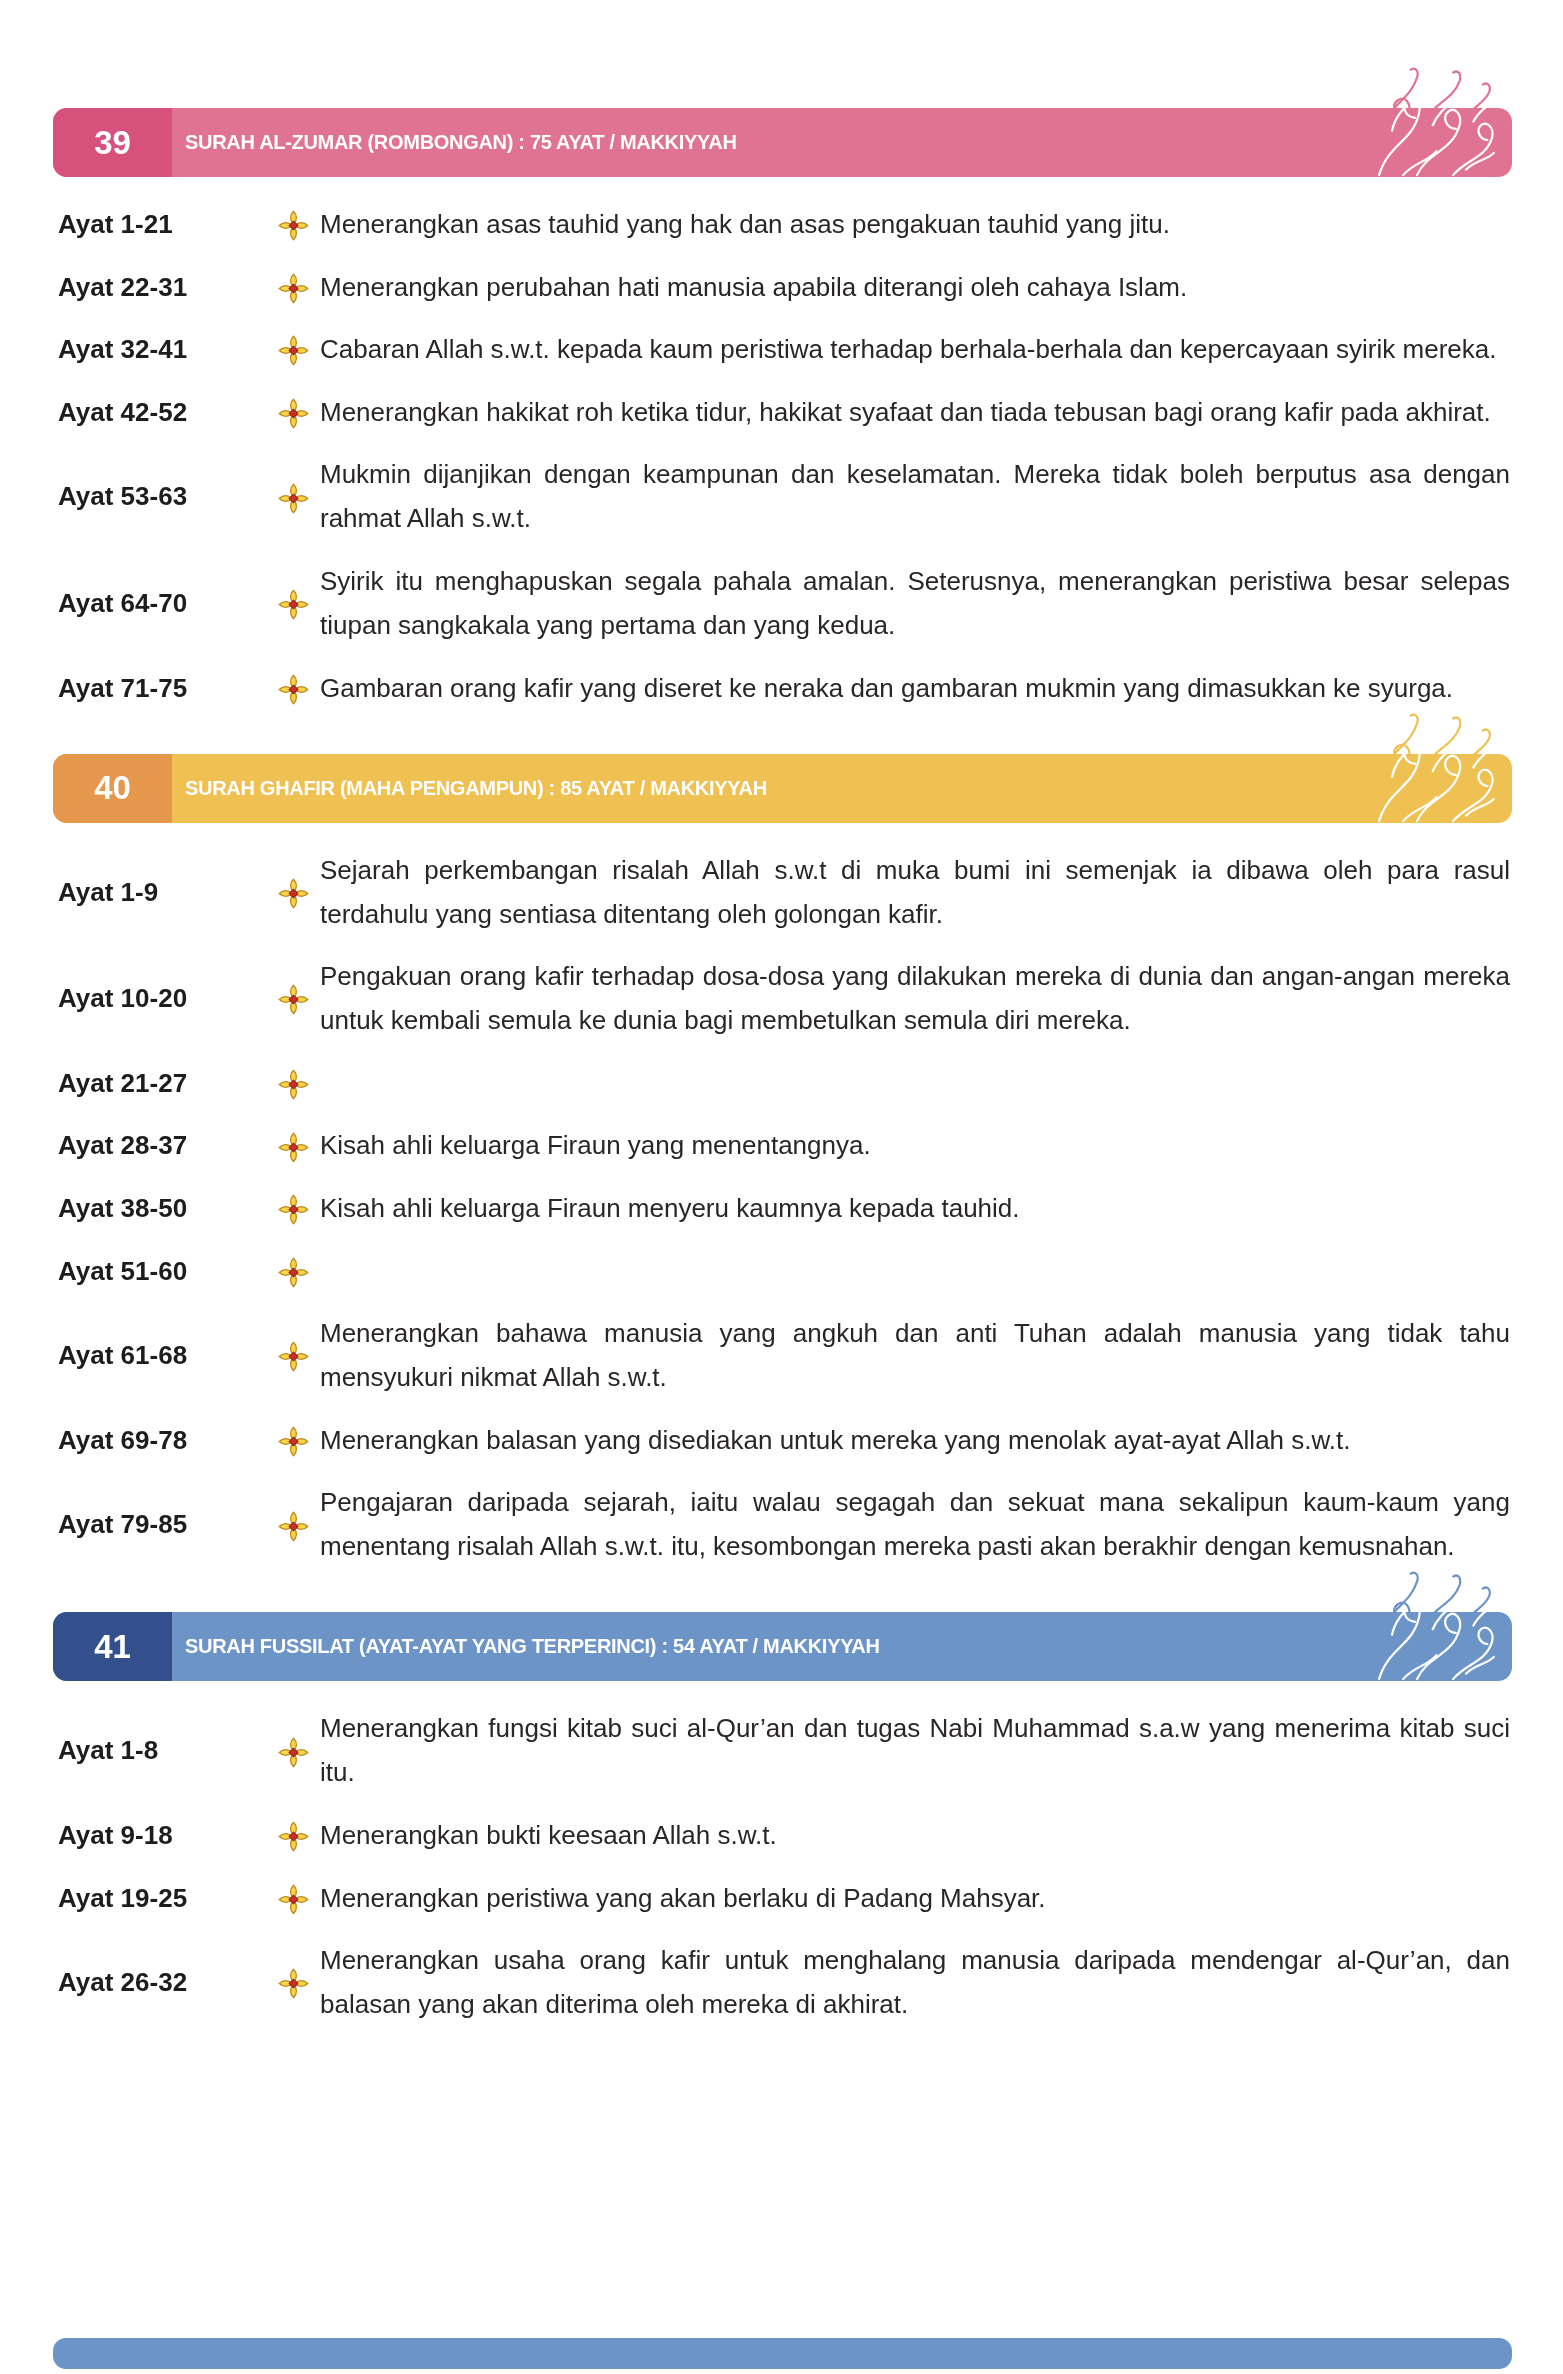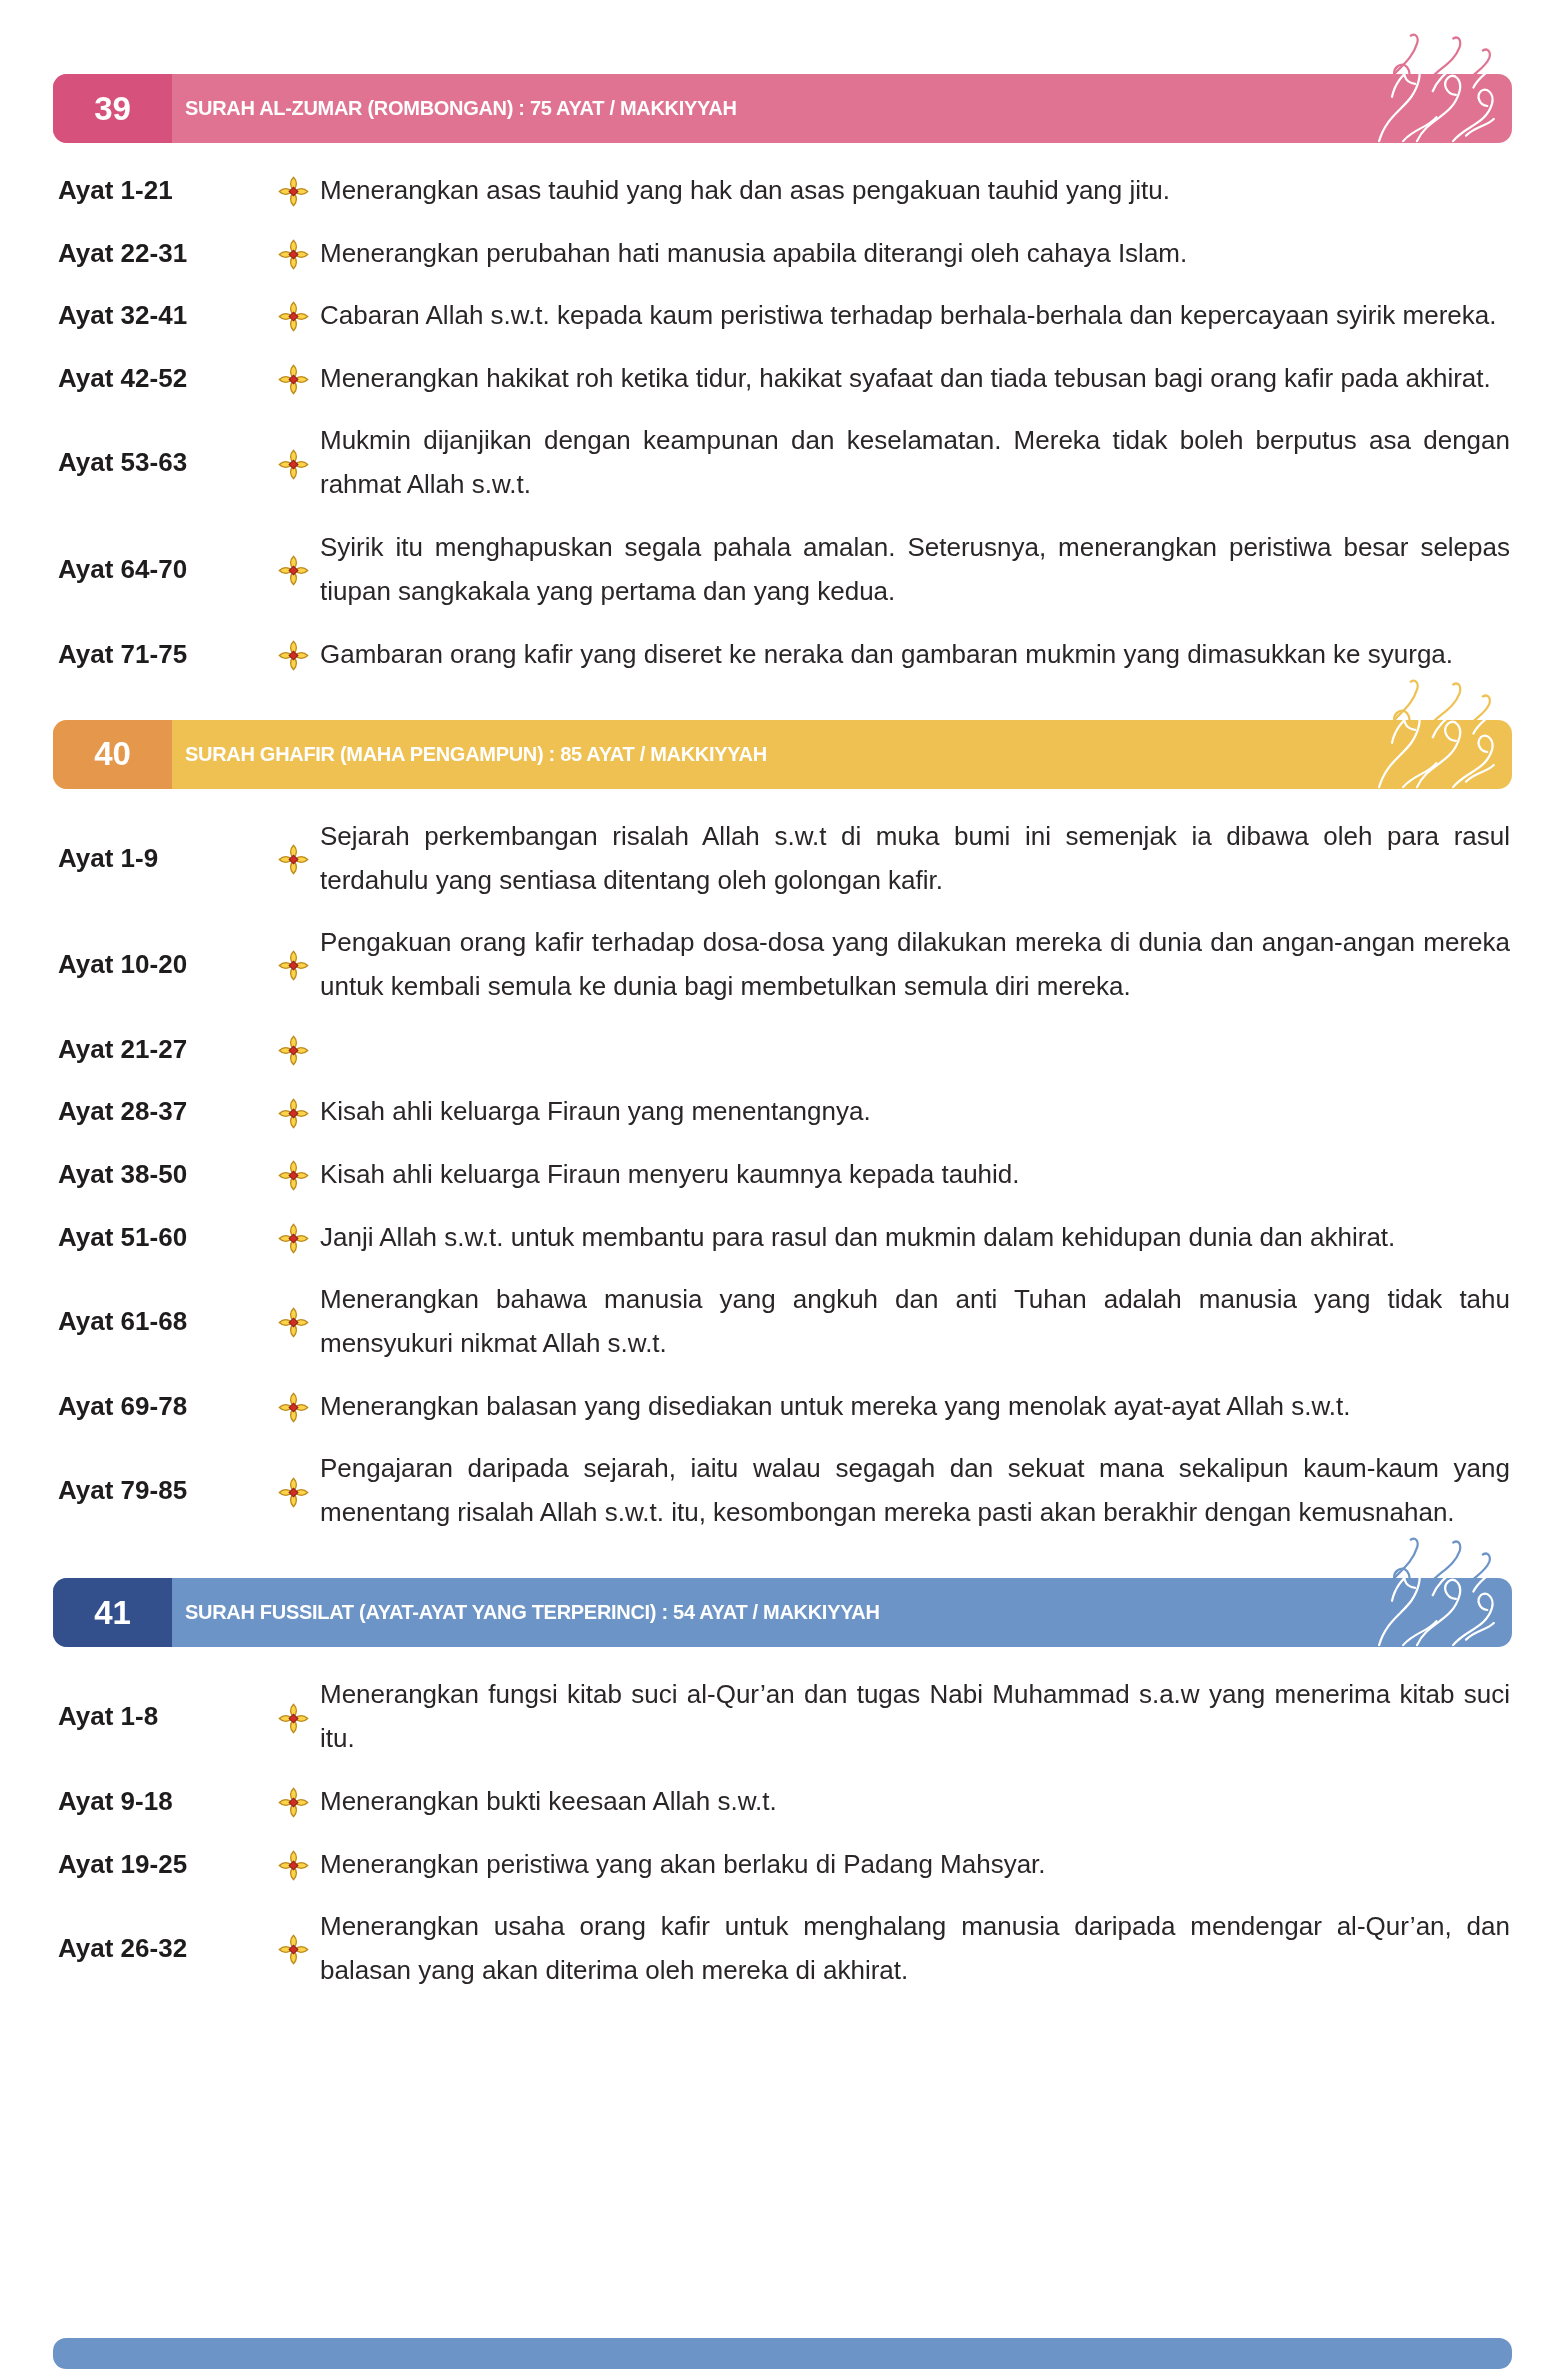--- a/index.html
+++ b/index.html
@@ -91,21 +91,21 @@
   }
   .row-text {
     flex: 1;
     font-size: 26px;
     line-height: 44px;
     text-align: justify;
     color: #2a2627;
   }
   .section { margin-bottom: 44px; }
   .section:last-child { margin-bottom: 0; }
-  .sections { padding-top: 62px; margin-top: 12px; }
+  .sections { padding-top: 108px; }
   
   .partial-bar {
     position: absolute;
     left: 53px;
     right: 52px;
     top: 2338px;
     height: 31px;
     border-radius: 13px;
   }
   .hidden-defs { position: absolute; width: 0; height: 0; overflow: hidden; }
@@ -294,21 +294,20 @@
     <div class="row-text">Kisah ahli keluarga Firaun menyeru kaumnya kepada tauhid.</div>
   </div>
 
   <div class="row">
     <div class="row-label">Ayat 51-60</div>
     <div class="row-icon">
       <svg width="31" height="31" viewBox="0 0 24 24">
                 <use href="#flower"></use>
               </svg>
     </div>
-    <div class="row-text">Janji Allah s.w.t. untuk membantu para rasul dan mukmin dalam kehidupan dunia dan akhirat.</div>
   </div>
 
   <div class="row">
     <div class="row-label">Ayat 61-68</div>
     <div class="row-icon">
       <svg width="31" height="31" viewBox="0 0 24 24">
                 <use href="#flower"></use>
               </svg>
     </div>
     <div class="row-text">Menerangkan bahawa manusia yang angkuh dan anti Tuhan adalah manusia yang tidak tahu mensyukuri nikmat Allah s.w.t.</div>

